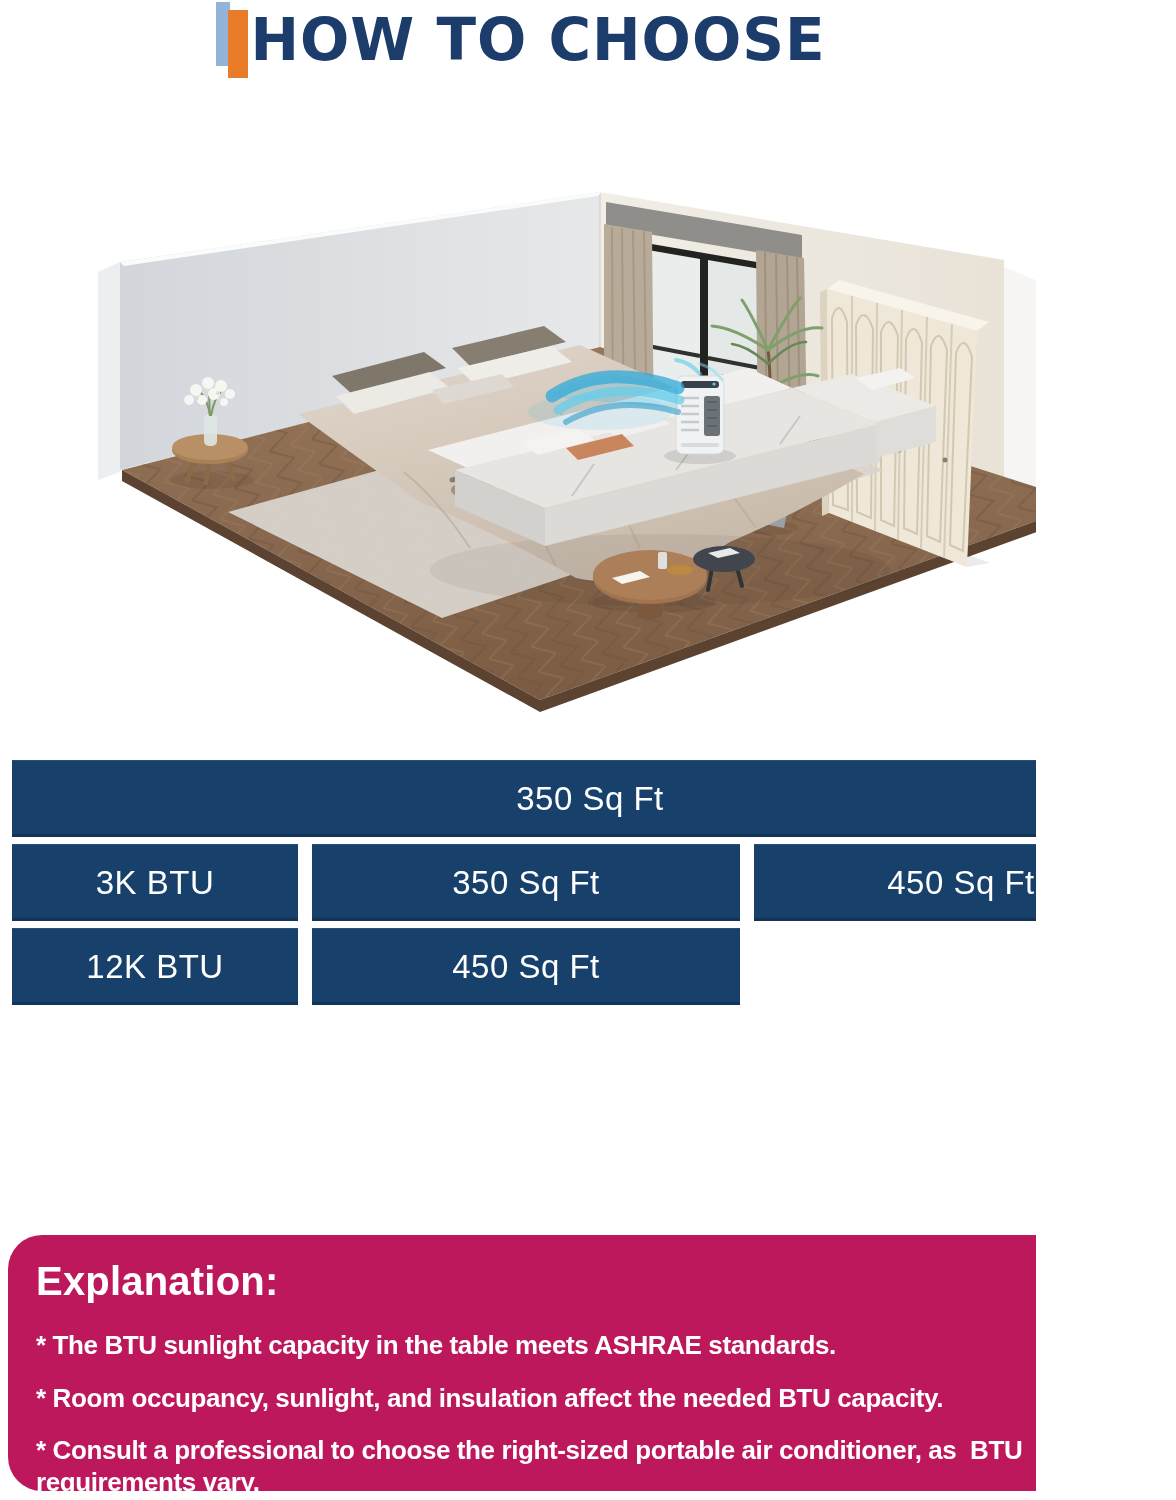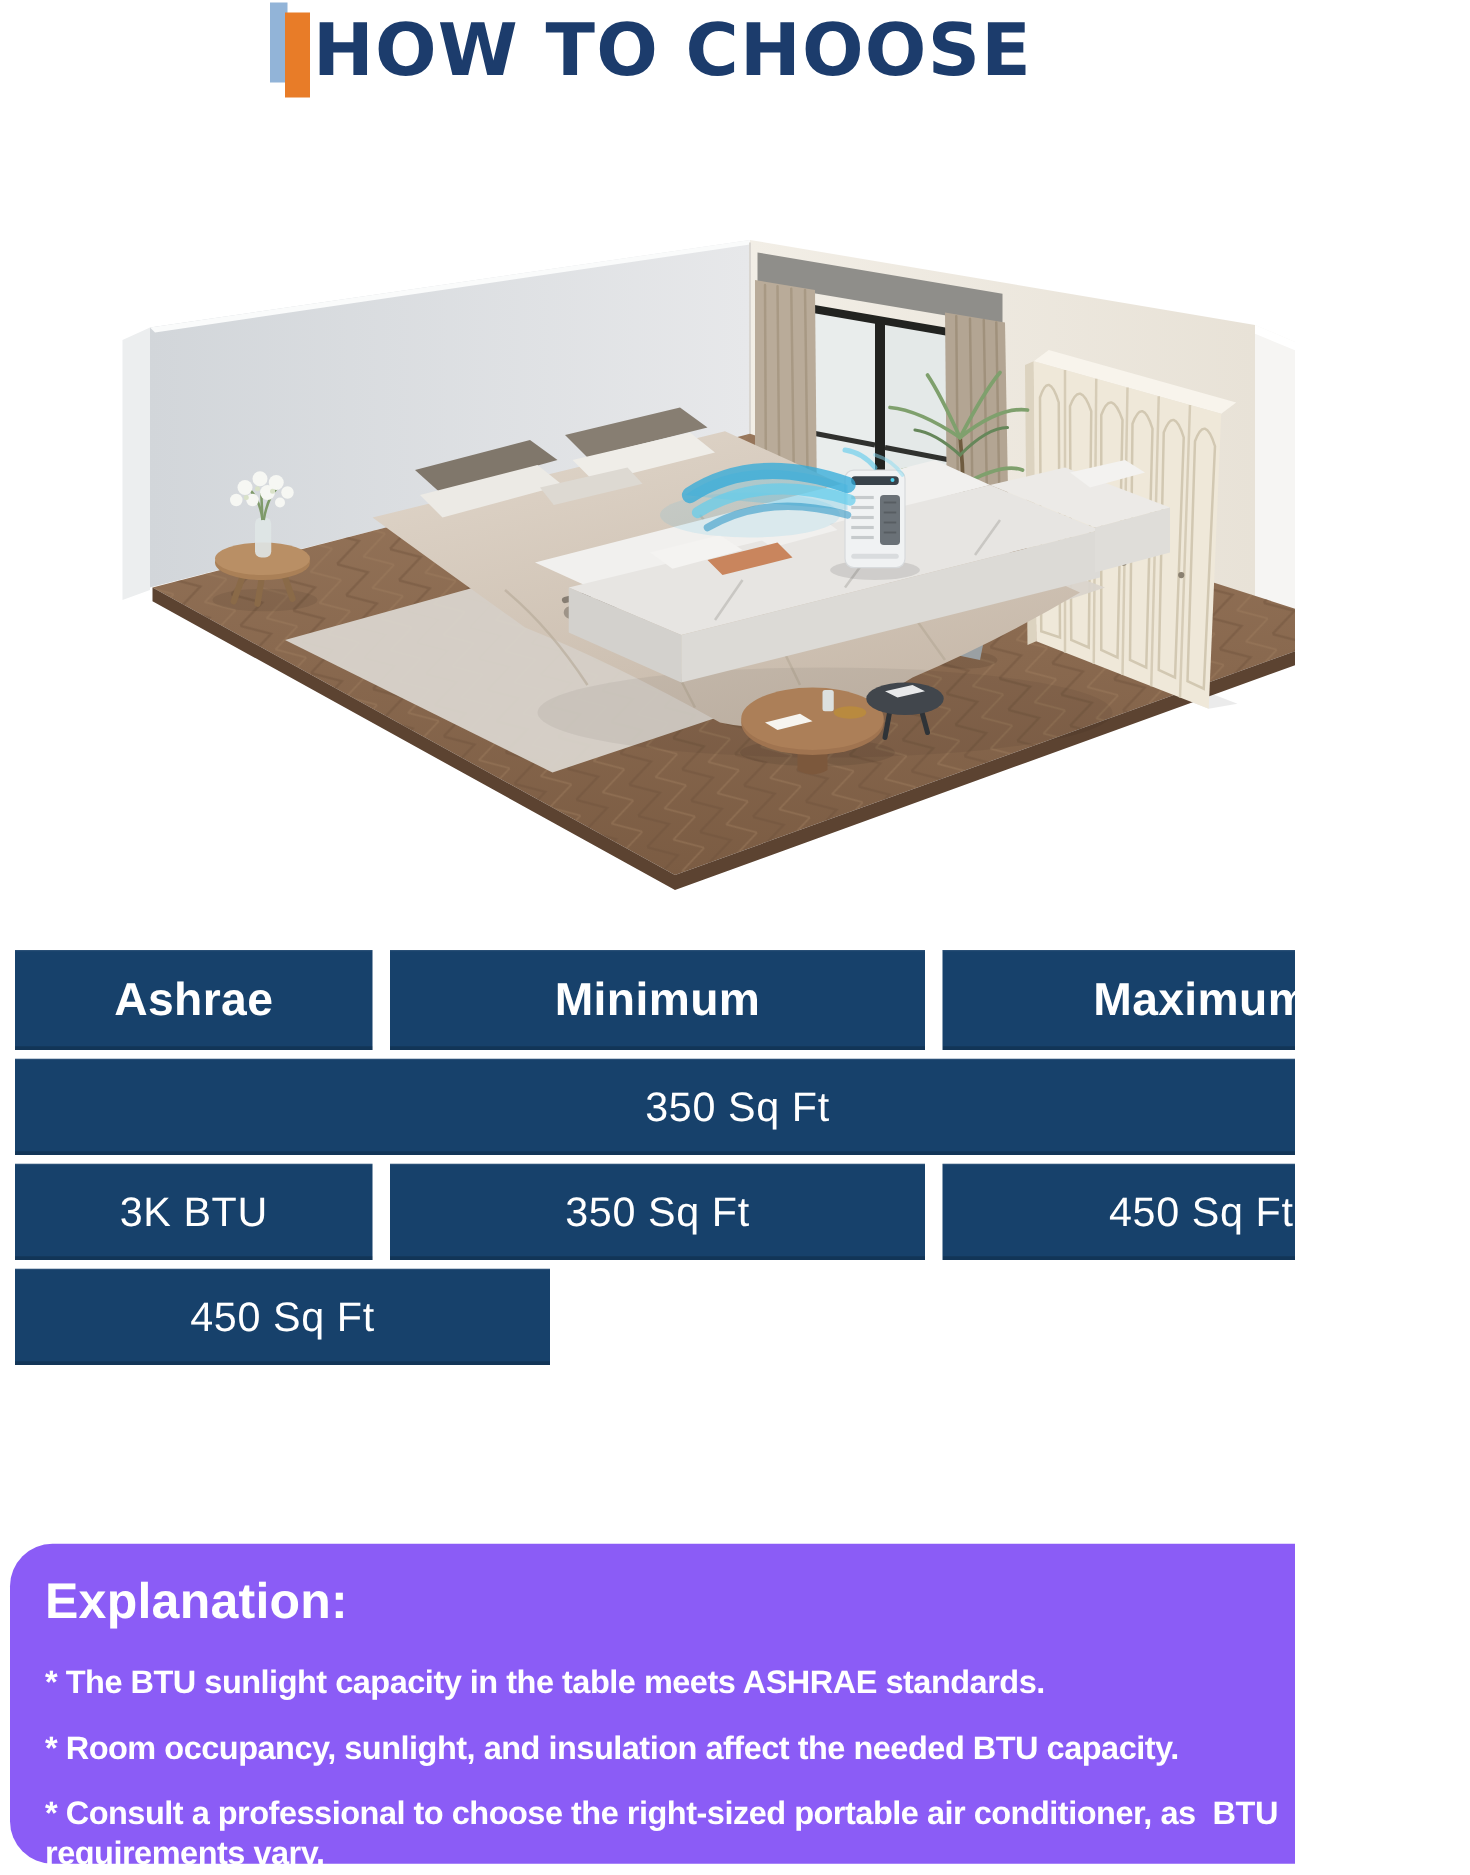--- a/index.html
+++ b/index.html
@@ -23,21 +23,21 @@
   .trow{display:flex;gap:14px;}
   .tcell{background:#17416b;color:#ffffff;display:flex;align-items:center;justify-content:center;
          height:77px;box-shadow:inset 0 -3px 0 rgba(0,0,0,.18), inset 0 1px 0 rgba(255,255,255,.08);
          font-size:33px;font-weight:400;letter-spacing:.5px;}
   .thead .tcell{height:80px;font-weight:700;font-size:37px;letter-spacing:.3px;}
   .c1{width:286px;flex:0 0 286px;}
   .c2{width:428px;flex:0 0 428px;}
   .c3{flex:1;}
 
   
-  .explain{position:absolute;top:1235px;left:8px;width:1160px;height:256px;background:#8b5cf6;
+  .explain{position:absolute;top:1235px;left:8px;width:1160px;height:256px;background:#be185d;
            border-radius:34px;box-sizing:border-box;padding:24px 14px 0 28px;color:#ffffff;}
   .ex-head{font-size:40px;font-weight:700;letter-spacing:.2px;margin:0 0 26px 0;}
   .ex-line{font-size:26px;font-weight:700;letter-spacing:-.4px;line-height:1.22;
            margin:0 0 21px 0;white-space:pre-wrap;}
 </style>
 </head>
 <body>
 
 <div class="page">
 
@@ -281,34 +281,30 @@
       <path d="M678,238 Q600,210 548,246 Q600,252 678,258 Z" fill="#45bde8" opacity=".28" stroke="none"></path>
       <path d="M678,238 Q604,212 552,246" stroke="#2fa9da" stroke-width="13" opacity=".75"></path>
       <path d="M680,250 Q610,228 558,260" stroke="#63cdec" stroke-width="9" opacity=".7"></path>
       <path d="M678,262 Q614,244 566,272" stroke="#2794c4" stroke-width="6" opacity=".55"></path>
       <path d="M700,224 Q690,212 676,210" stroke="#5cc9ec" stroke-width="4" opacity=".6"></path>
       <path d="M722,230 Q714,218 700,214" stroke="#8adbf2" stroke-width="3" opacity=".5"></path>
     </g>
   </svg>
 
   <div class="tbl">
-    <div class="trow thead">
-      <div class="tcell c1">Ashrae</div>
-      <div class="tcell c2">Minimum</div>
-      <div class="tcell c3">Maximum</div>
-    </div>
     <div class="trow">
       <div class="tcell c3">350 Sq Ft</div>
     </div>
     <div class="trow">
       <div class="tcell c1">3K BTU</div>
       <div class="tcell c2">350 Sq Ft</div>
       <div class="tcell c3">450 Sq Ft</div>
     </div>
     <div class="trow">
+      <div class="tcell c1">12K BTU</div>
       <div class="tcell c2">450 Sq Ft</div>
     </div>
   </div>
 
   <div class="explain">
     <div class="ex-head">Explanation:</div>
     <div class="ex-line">* The BTU sunlight capacity in the table meets ASHRAE standards.</div>
     <div class="ex-line">* Room occupancy, sunlight, and insulation affect the needed BTU capacity.</div>
     <div class="ex-line">* Consult a professional to choose the right-sized portable air conditioner, as  BTU
 requirements vary.</div>

